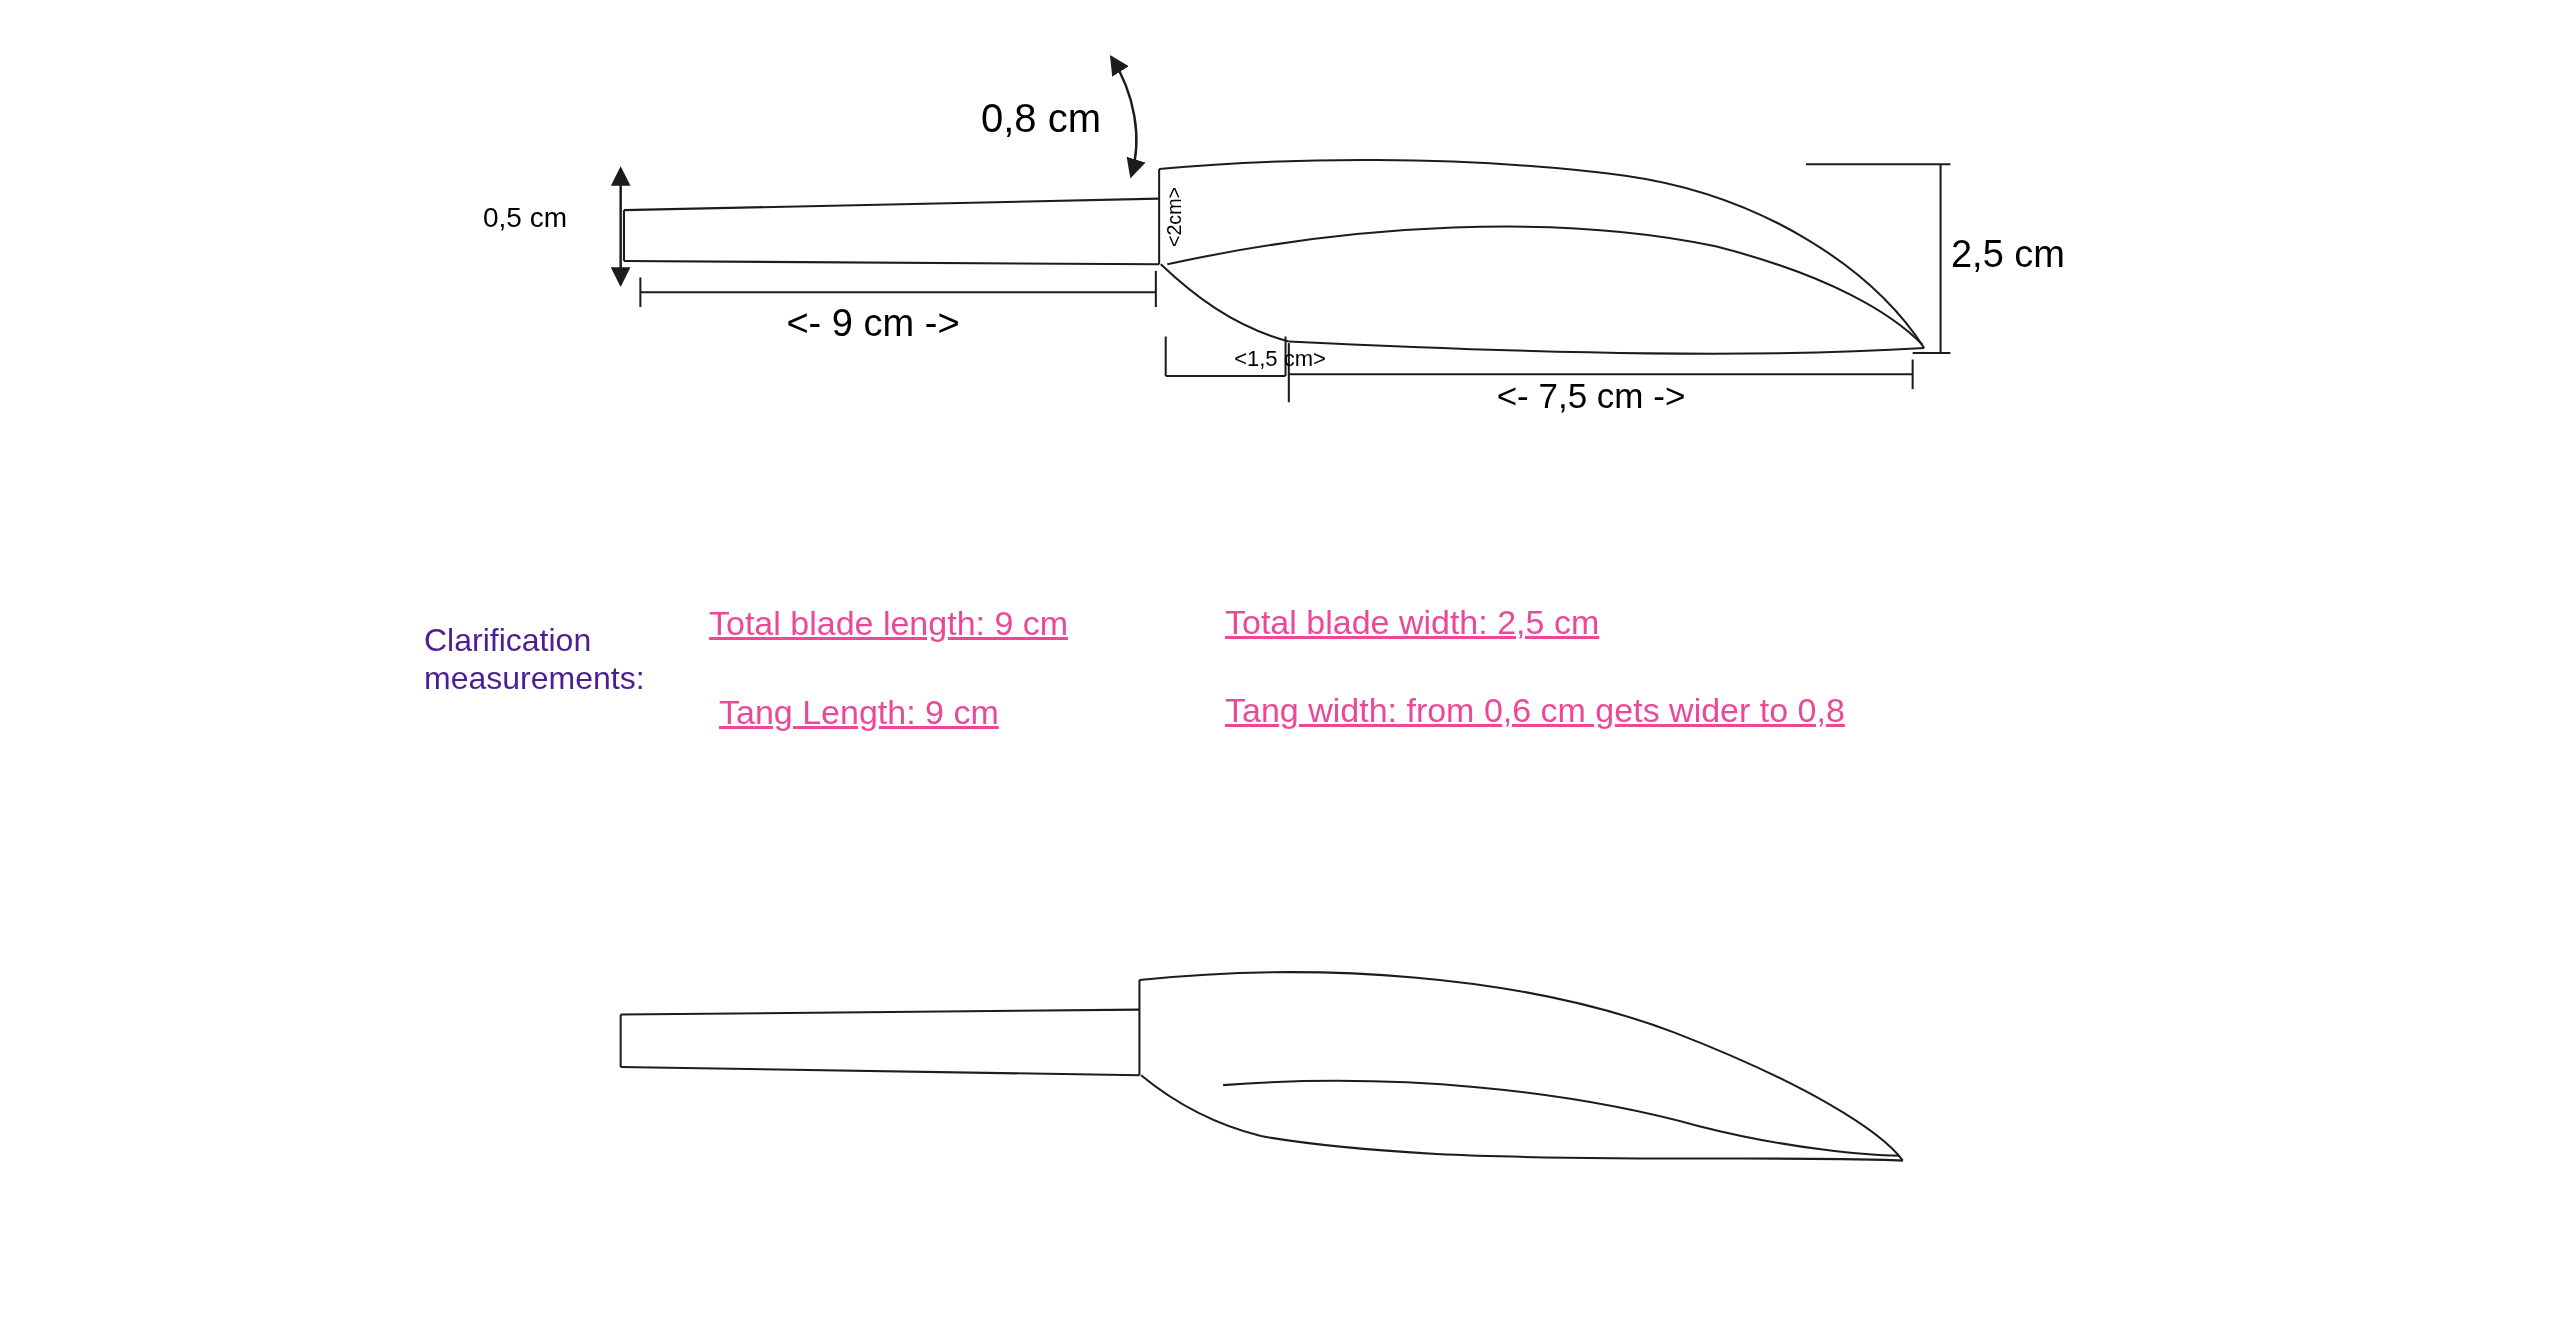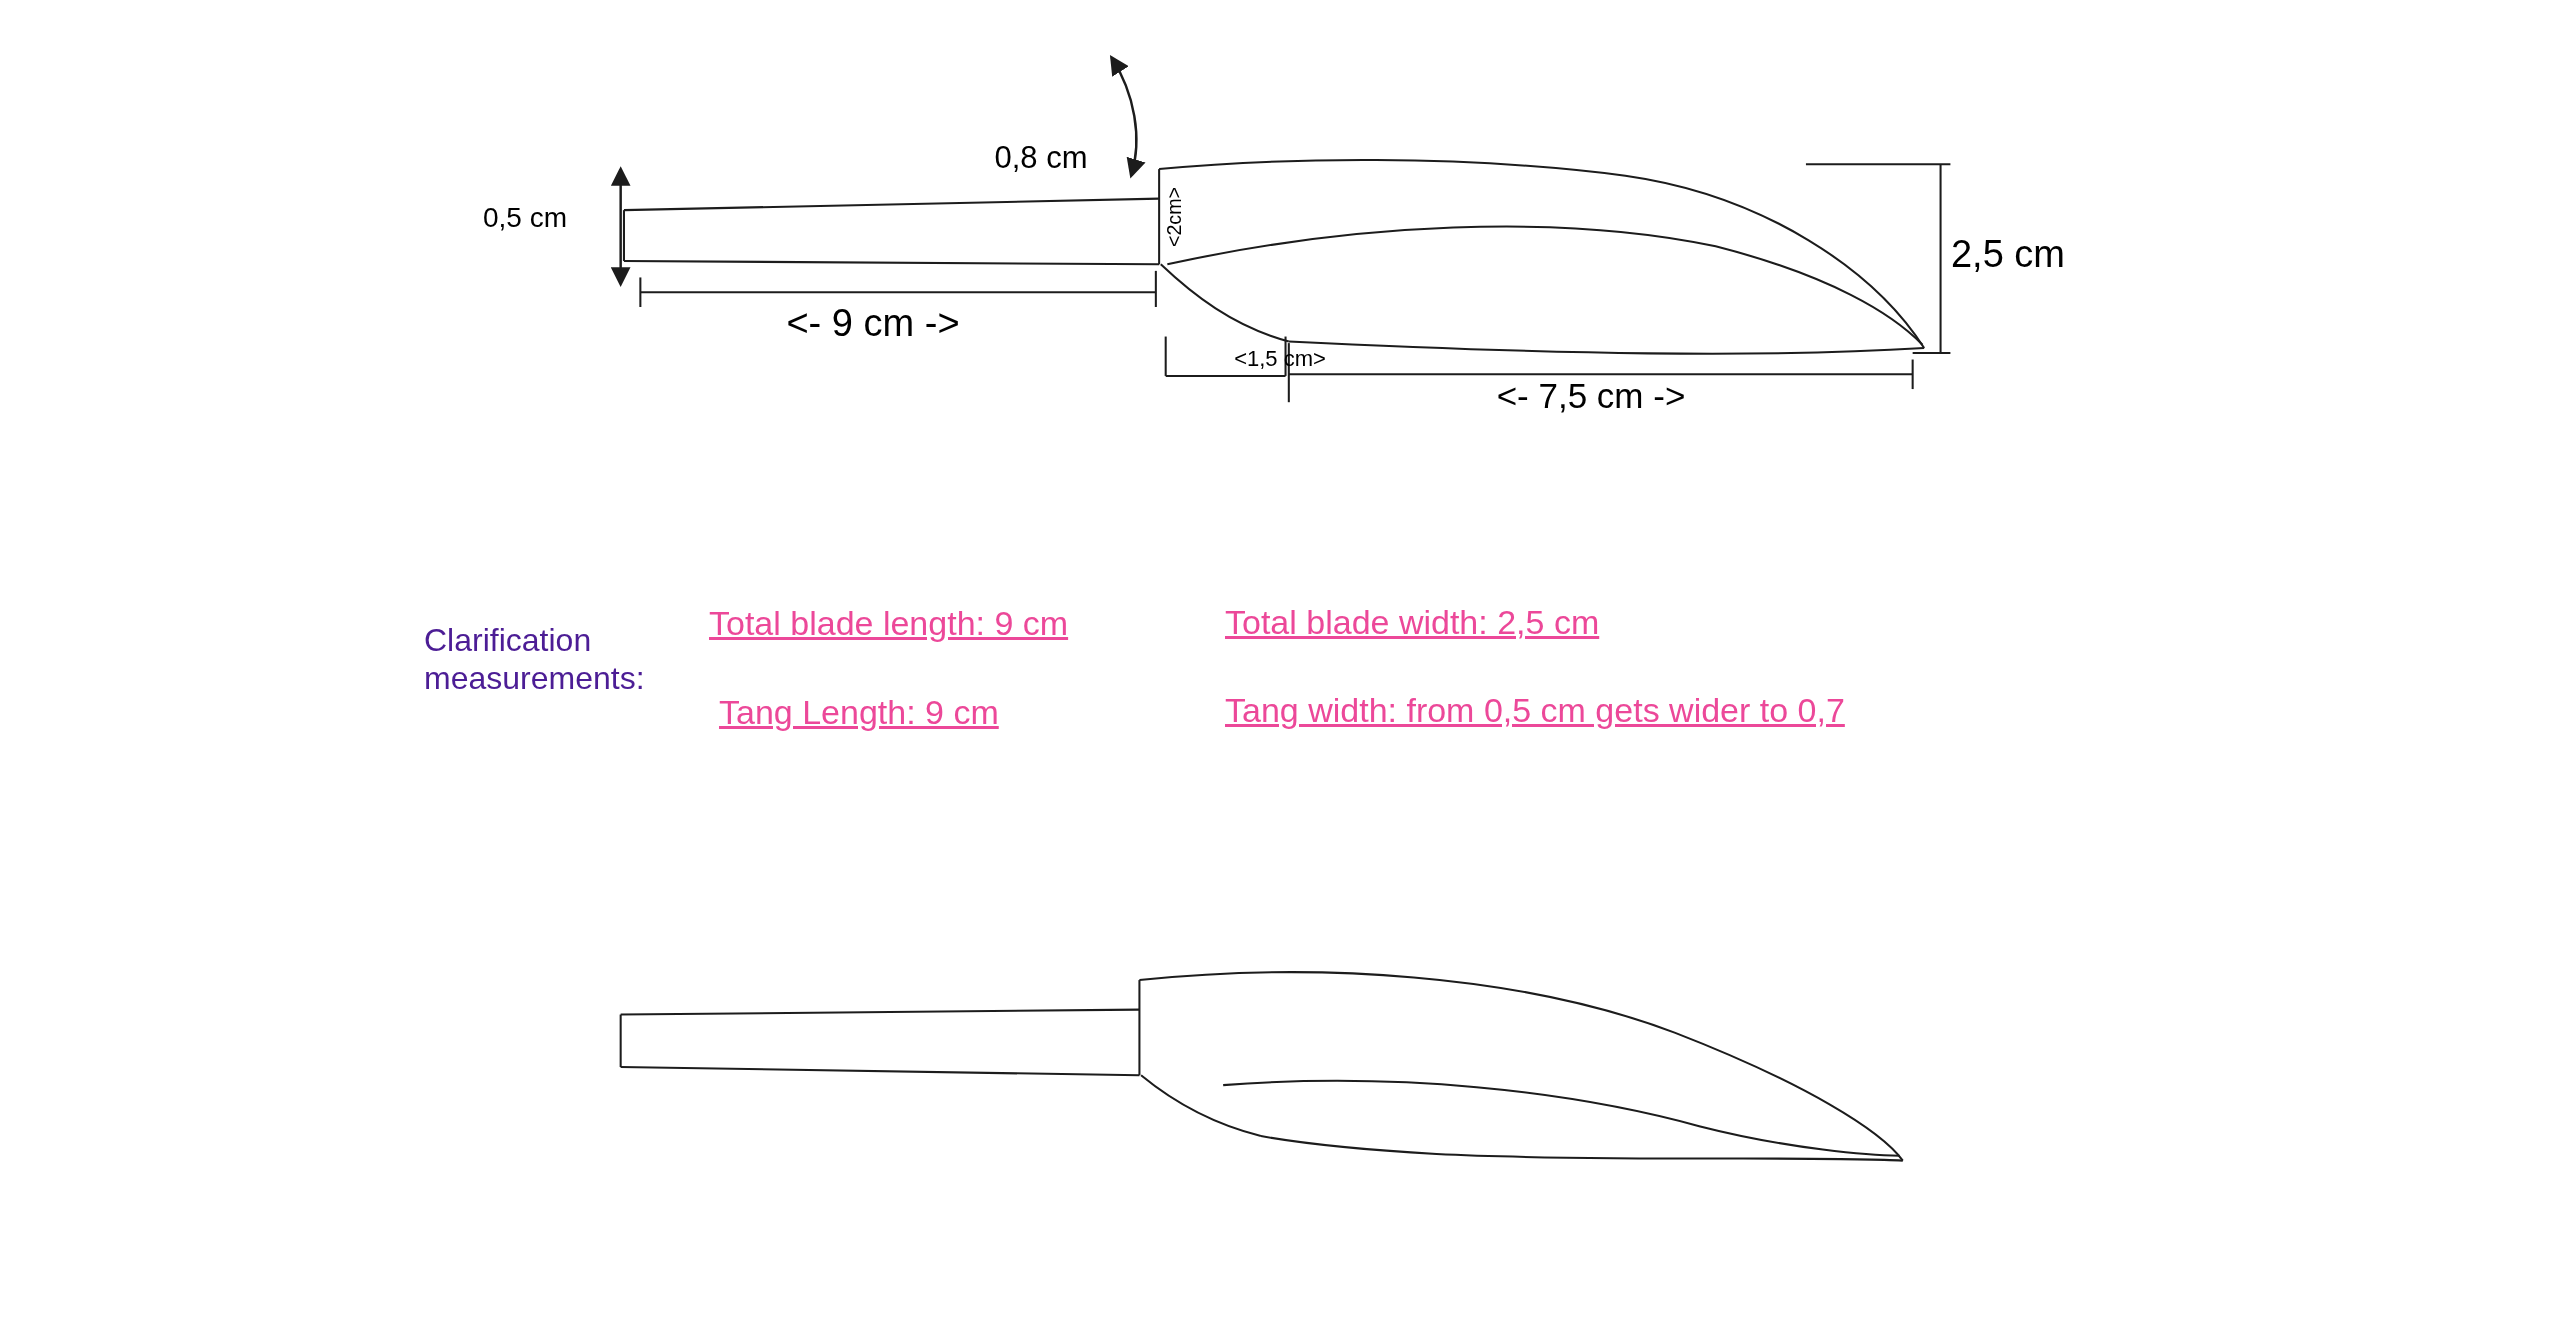--- a/index.html
+++ b/index.html
@@ -108,37 +108,37 @@
       <path d="M 2318,1414 C 2220,1408 1950,1416 1750,1406 C 1650,1400 1580,1392 1536,1384"></path>
 
       <path d="M 1390,1310 C 1424,1338 1472,1368 1536,1384"></path>
 
       <path d="M 1490,1322 C 1700,1306 1910,1328 2070,1372 C 2180,1400 2280,1408 2314,1408"></path>
     </g>
   </svg>
 
   <div class="label" style="left:525px;top:218px;font-size:28px;">0,5 cm</div>
 
-  <div class="label" style="left:1041px;top:118px;font-size:31px;margin-top:40px;">0,8 cm</div>
+  <div class="label" style="left:1041px;top:118px;font-size:40px;">0,8 cm</div>
 
   <div class="label rotated" style="left:1174px;top:217px;font-size:19.7px;">&lt;2cm&gt;</div>
 
   <div class="label" style="left:873px;top:323px;font-size:38px;">&lt;- 9 cm -&gt;</div>
 
   <div class="label" style="left:1280px;top:359px;font-size:22px;">&lt;1,5 cm&gt;</div>
 
   <div class="label" style="left:1591px;top:396px;font-size:35px;">&lt;- 7,5 cm -&gt;</div>
 
   <div class="label" style="left:2008px;top:254px;font-size:38px;">2,5 cm</div>
 
   <div class="heading" style="left:424px;top:622px;">Clarification measurements:</div>
 
   <div class="note" style="left:709px;top:604px;">Total blade length: 9 cm</div>
 
   <div class="note" style="left:1225px;top:603px;">Total blade width: 2,5 cm</div>
 
 
   <div class="note" style="left:719px;top:693px;">Tang Length: 9 cm</div>
 
-  <div class="note" style="left:1225px;top:691px;">Tang width: from 0,5 cm gets wider to 0,7</div>
+  <div class="note" style="left:1225px;top:691px;">Tang width: from 0,6 cm gets wider to 0,8</div>
 
 </div>
 
 
 </body></html>

